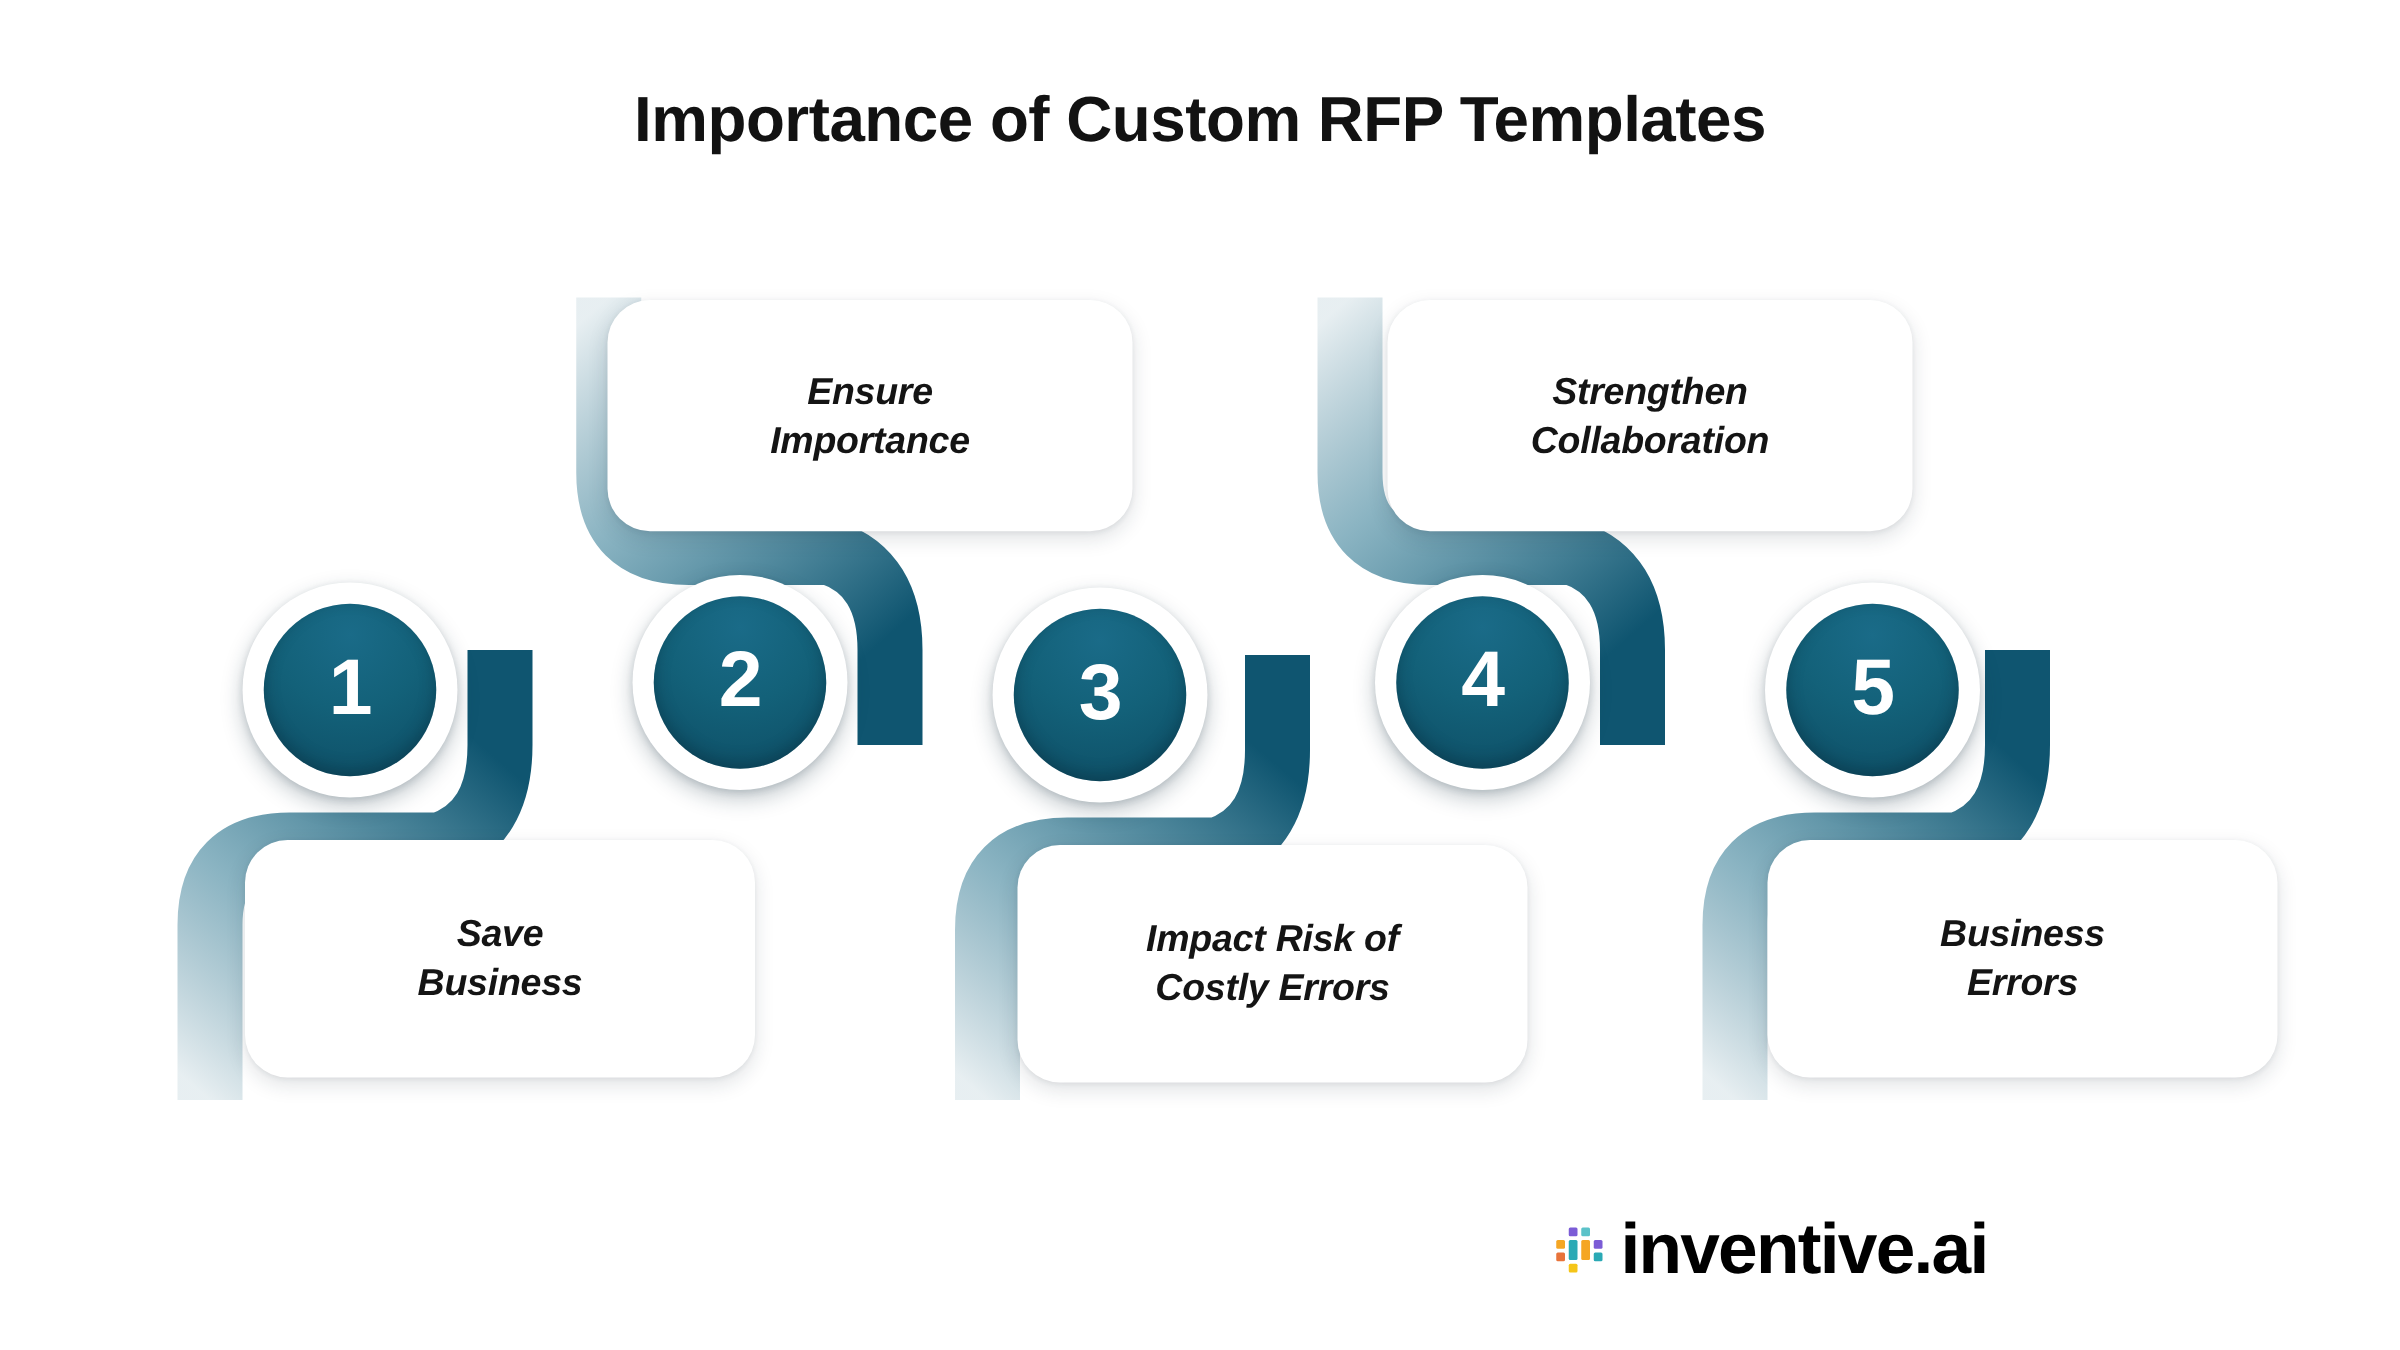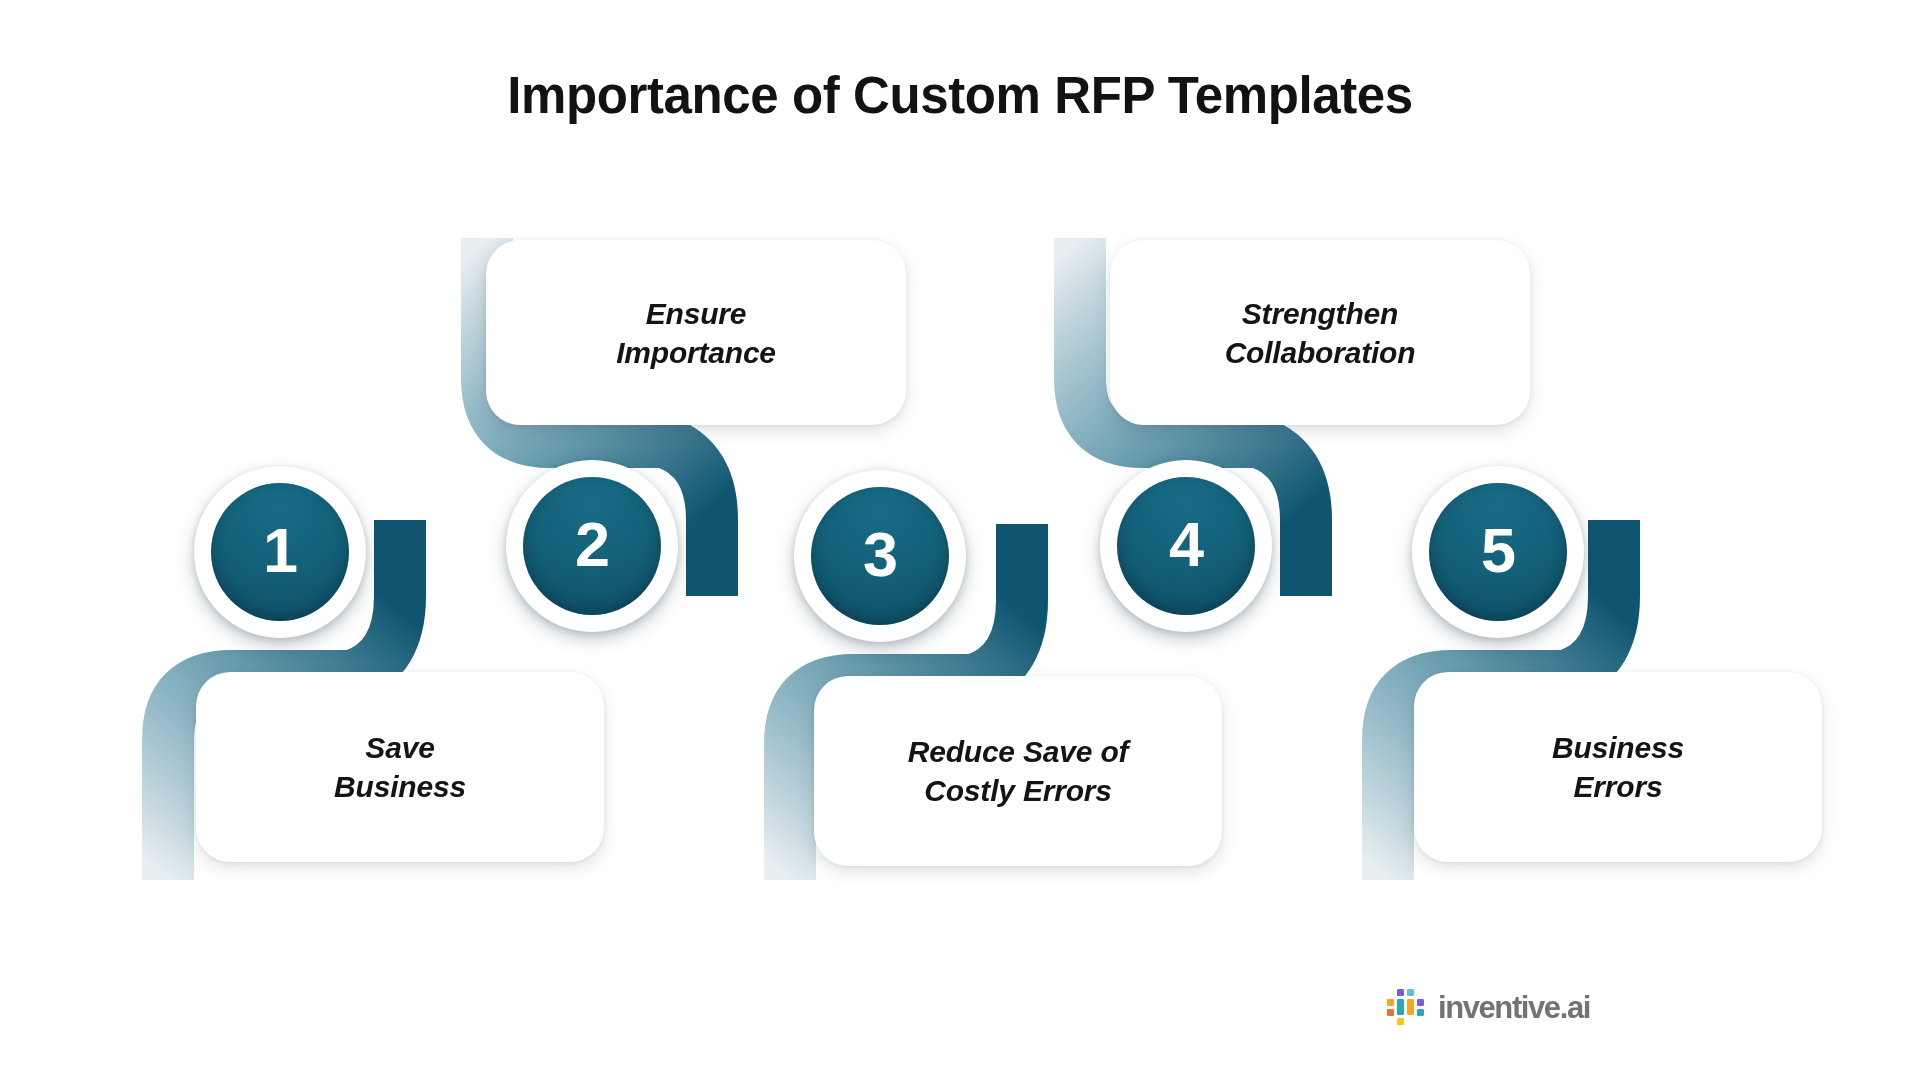--- a/index.html
+++ b/index.html
@@ -127,23 +127,23 @@
     align-items: center;
     gap: 11px;
     z-index: 6;
   }
   #logo-mark {
     width: 42px;
     height: 42px;
     flex: 0 0 auto;
   }
   #logo-text {
-    font-size: 31px;
-    font-weight: 700;
-    color: #737373;
+    font-size: 57px;
+    font-weight: 700;
+    color: #000000;
     letter-spacing: -1.4px;
     line-height: 1;
     white-space: nowrap;
   }
 </style>
 </head>
 <body>
 
 <div id="stage">
 
@@ -202,21 +202,21 @@
 
     <div class="card top" style="left:486px; top:240px;">
       <div class="card-text">
         <span>Ensure</span><br>
         <span>Importance</span>
       </div>
     </div>
 
     <div class="card bottom" style="left:814px; top:676px;">
       <div class="card-text">
-        <span>Reduce Save of</span><br>
+        <span>Impact Risk of</span><br>
         <span>Costly Errors</span>
       </div>
     </div>
 
     <div class="card top" style="left:1080px; top:240px;margin-left:30px;">
       <div class="card-text">
         <span>Strengthen</span><br>
         <span>Collaboration</span>
       </div>
     </div>

